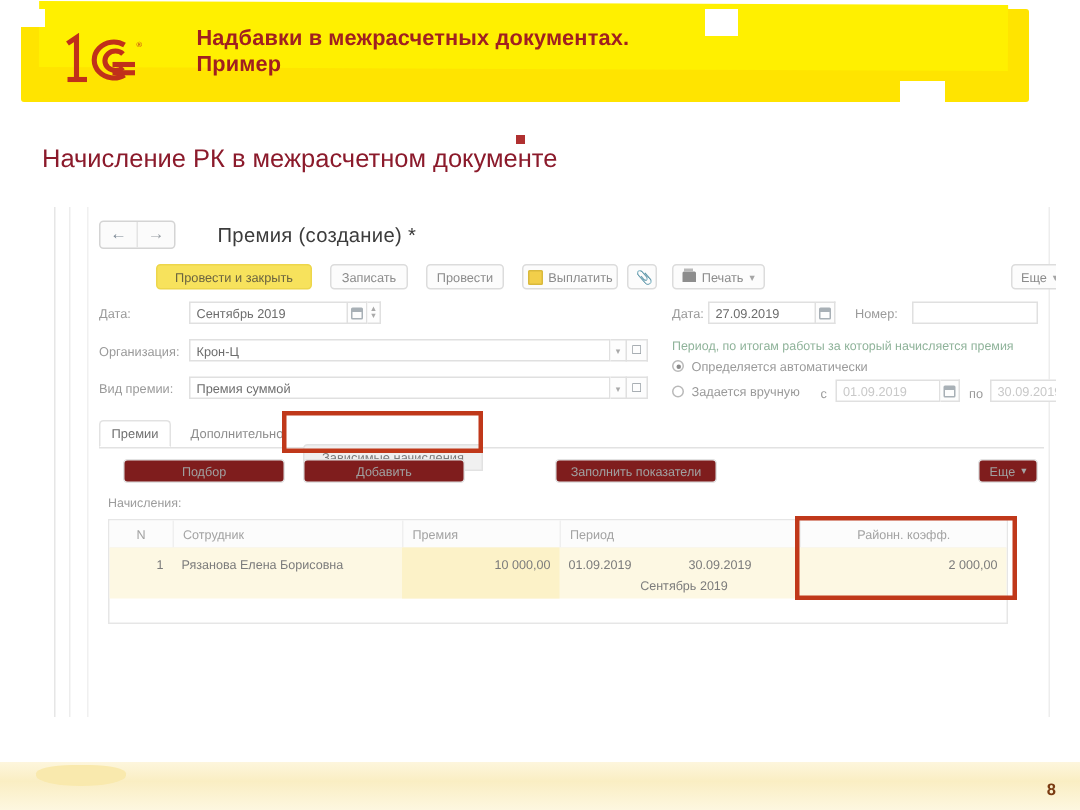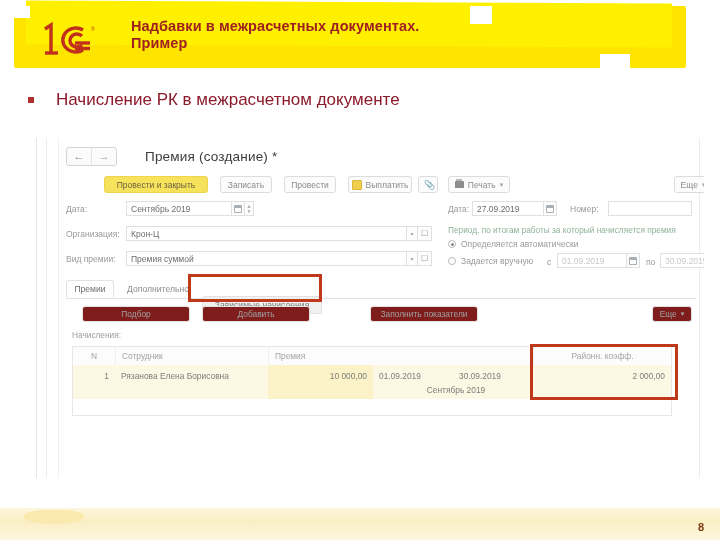--- a/index.html
+++ b/index.html
@@ -84,21 +84,22 @@
     line-height: 17px;
     letter-spacing: 0.1px;
     white-space: pre-line;
   }
 
   
   .bullet-row {
     position: absolute;
     left: 28px; top: 90px;
     display: flex;
-    align-items: center;
+    align-items: flex-end;
+    flex-direction: column;
   }
   .bullet-sq {
     width: 6px; height: 6px;
     background: #b03030;
     margin-right: 22px;
     flex: 0 0 auto;
   }
   .bullet-text {
     color: #8b1a2b;
     font-size: 17px;
@@ -616,20 +617,21 @@
       <span class="caret">▾</span>
     </div>
 
     <div class="sect-label" style="left:12px; top:192px;">Начисления:</div>
 
     <div class="grid">
       <div class="grid-head">
         <div class="gh first" style="left:0px; width:42px; justify-content:center; padding-left:0;">N</div>
         <div class="gh" style="left:42px; width:153px;">Сотрудник</div>
         <div class="gh" style="left:195px; width:105px;">Премия</div>
+        <div class="gh" style="left:300px; width:160px;">Период</div>
         <div class="gh" style="left:460px; width:138px; justify-content:center; padding-left:0;">Районн. коэфф.</div>
       </div>
 
       <div class="row1">
         <div class="cell-hl" style="left:195px; top:0px; width:105px; height:34px;"></div>
         <div class="cell" style="left:0px; top:6px; width:36px; text-align:right;">1</div>
         <div class="cell" style="left:48px; top:6px;">Рязанова Елена Борисовна</div>
         <div class="cell num" style="left:195px; top:6px; width:99px;">10 000,00</div>
         <div class="cell" style="left:306px; top:6px;">01.09.2019</div>
         <div class="cell" style="left:386px; top:6px;">30.09.2019</div>

